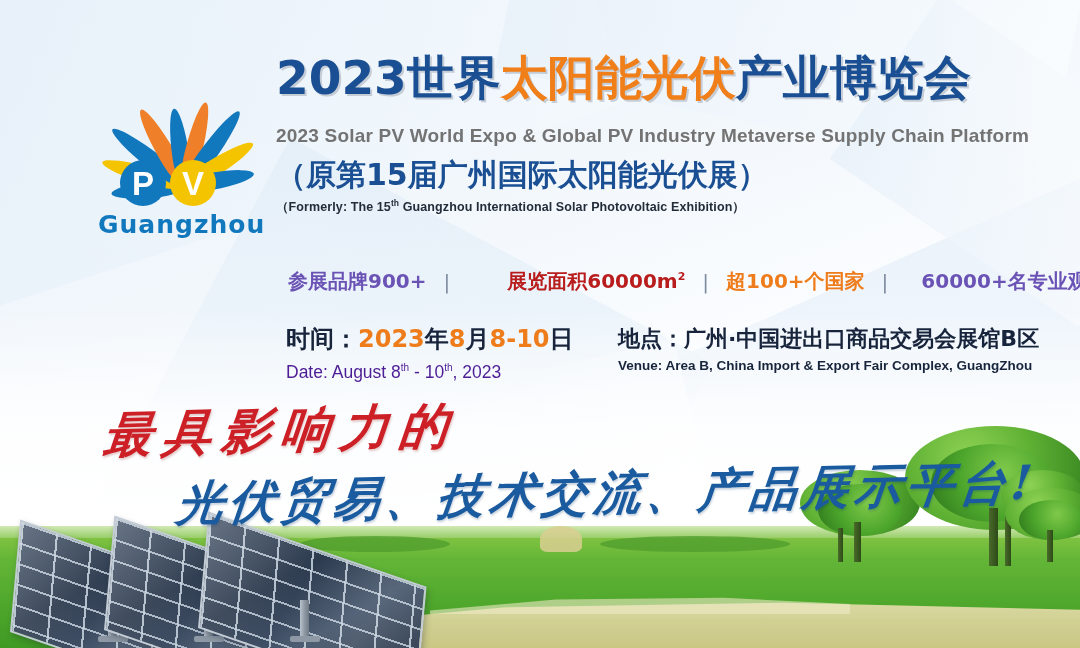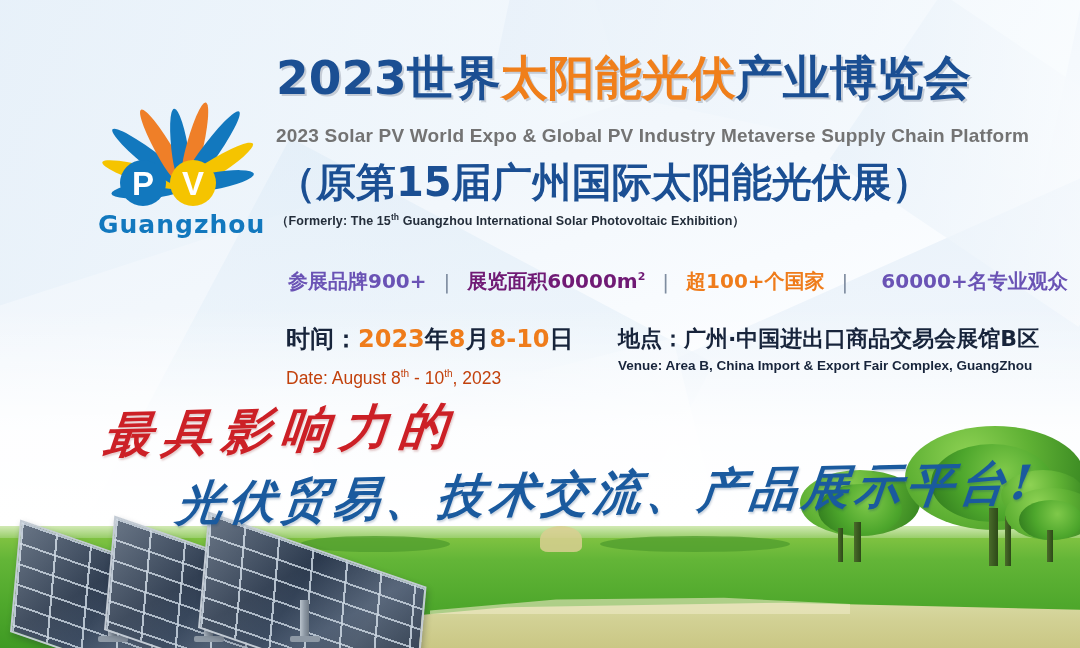--- a/index.html
+++ b/index.html
@@ -82,42 +82,42 @@
 
   
   .head{position:absolute;left:276px;top:50px;width:790px;}
   .t-line{font-size:47px;font-weight:bold;line-height:55px;letter-spacing:0px;
     font-family:"DejaVu Sans",sans-serif;white-space:nowrap;
     text-shadow:2px 2px 0 rgba(120,130,145,.35);}
   .navy{color:#1b4f93;}
   .orange{color:#f07f1a;}
   .en-sub{margin-top:20px;font-size:19px;font-weight:bold;color:#737373;
     letter-spacing:.2px;white-space:nowrap;}
-  .former-cn{margin-top:8px;font-size:40px;font-weight:bold;color:#1b4f93;
+  .former-cn{margin-top:8px;font-size:30px;font-weight:bold;color:#1b4f93;
     font-family:"DejaVu Sans",sans-serif;letter-spacing:0px;white-space:nowrap;}
   .former-en{margin-top:2px;font-size:12.5px;font-weight:bold;color:#232d3a;
     letter-spacing:.1px;white-space:nowrap;}
   .former-en sup{font-size:8.5px;}
 
   
   .stats{position:absolute;left:288px;top:268px;display:flex;align-items:center;
     font-size:20px;font-weight:bold;font-family:"DejaVu Sans",sans-serif;white-space:nowrap;gap:8px;}
   .stats .sep{color:#7f8da0;margin:0 9px;font-weight:normal;}
   .s-purple{color:#6a53b5;}
-  .s-navy{color:#701a75;}
+  .s-navy{color:#b91c1c;margin-left:40px;}
   .s-orange{color:#ef7c1b;}
   .s-purple2{color:#6a53b5;margin-left:16px;}
   .sup2{font-size:11px;vertical-align:super;}
 
   
   .dt{position:absolute;left:286px;top:324px;}
   .dt-cn{font-size:24px;font-weight:bold;color:#17243b;
     font-family:"DejaVu Sans",sans-serif;white-space:nowrap;line-height:30px;}
   .dt-cn .num{color:#ef7c1b;}
-  .dt-en{margin-top:14px;font-size:17.5px;font-weight:normal;color:#c2410c;white-space:nowrap;}
+  .dt-en{margin-top:8px;font-size:17.5px;font-weight:normal;color:#4c1d95;white-space:nowrap;}
   .dt-en sup{font-size:10px;}
   .vn{position:absolute;left:618px;top:324px;}
   .vn-cn{font-size:22px;font-weight:bold;color:#17243b;
     font-family:"DejaVu Sans",sans-serif;white-space:nowrap;line-height:30px;}
   .vn-en{margin-top:4px;font-size:13.5px;font-weight:bold;color:#17243b;white-space:nowrap;}
 
   
   .callig1{position:absolute;left:104px;top:398px;font-size:49px;color:#cc2026;
     font-family:"DejaVu Serif",serif;font-weight:bold;font-style:italic;
     letter-spacing:10px;white-space:nowrap;

